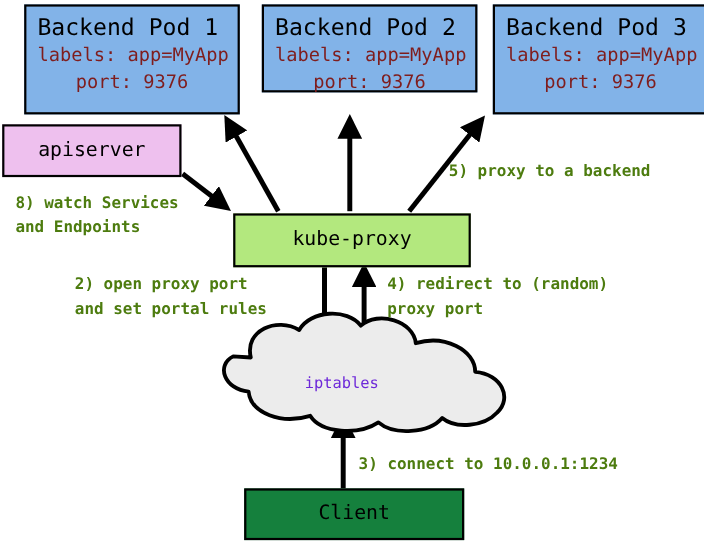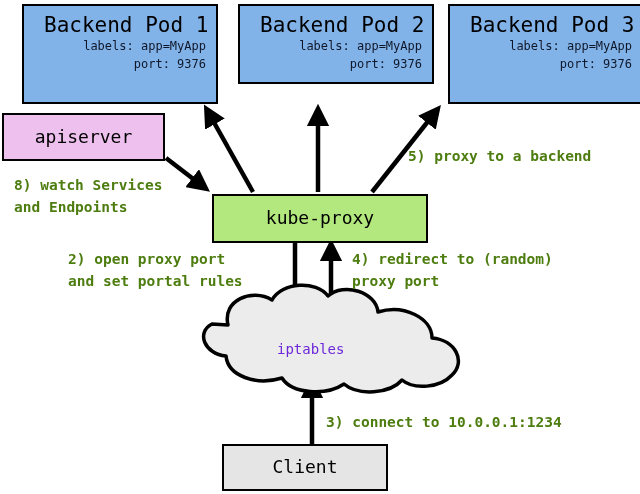--- a/index.html
+++ b/index.html
@@ -24,33 +24,33 @@
     justify-content: center;
   }
   .node-title {
     text-align: center;
     font-size: 18px;
     line-height: 1.25;
     color: #000000;
     white-space: nowrap;
   }
   .pod {
-    padding: 4px 10px 6px 20px;
+    padding: 4px 10px 6px 10px;
     justify-content: flex-start;
   }
   .pod .node-title {
     text-align: left;
     font-size: 21px;
     margin-top: 2px;
   }
   .pod-line {
-    text-align: right;
-    font-size: 12px;
+    text-align: center;
+    font-size: 17px;
     line-height: 1.45;
-    color: #0f172a;
+    color: #7f1d1d;
     white-space: nowrap;
   }
   .centerbox .node-title {
     text-align: center;
   }
   .label {
     position: absolute;
     font-family: "DejaVu Sans Mono", "Liberation Mono", monospace;
     font-weight: bold;
     font-size: 14.5px;
@@ -149,21 +149,21 @@
   </div>
 
   <div class="node centerbox" style="left:2px; top:113px; width:163px; height:48px; background:#eec0ee;">
     <div class="node-title">apiserver</div>
   </div>
 
   <div class="node centerbox" style="left:212px; top:194px; width:216px; height:49px; background:#b3e87e;">
     <div class="node-title">kube-proxy</div>
   </div>
 
-  <div class="node centerbox" style="left:222px; top:444px; width:166px; height:47px; background:#e5e5e5;">
+  <div class="node centerbox" style="left:222px; top:444px; width:200px; height:47px; background:#15803d;">
     <div class="node-title">Client</div>
   </div>
 
   <div class="cloud-label" style="left:277px; top:341px;">iptables</div>
 
   <div class="label" style="left:14px; top:174px;"><span>8) watch Services</span><br><span>and Endpoints</span></div>
 
   <div class="label" style="left:68px; top:248px;"><span>2) open proxy port</span><br><span>and set portal rules</span></div>
 
   <div class="label" style="left:326px; top:411px;"><span>3) connect to 10.0.0.1:1234</span></div>

